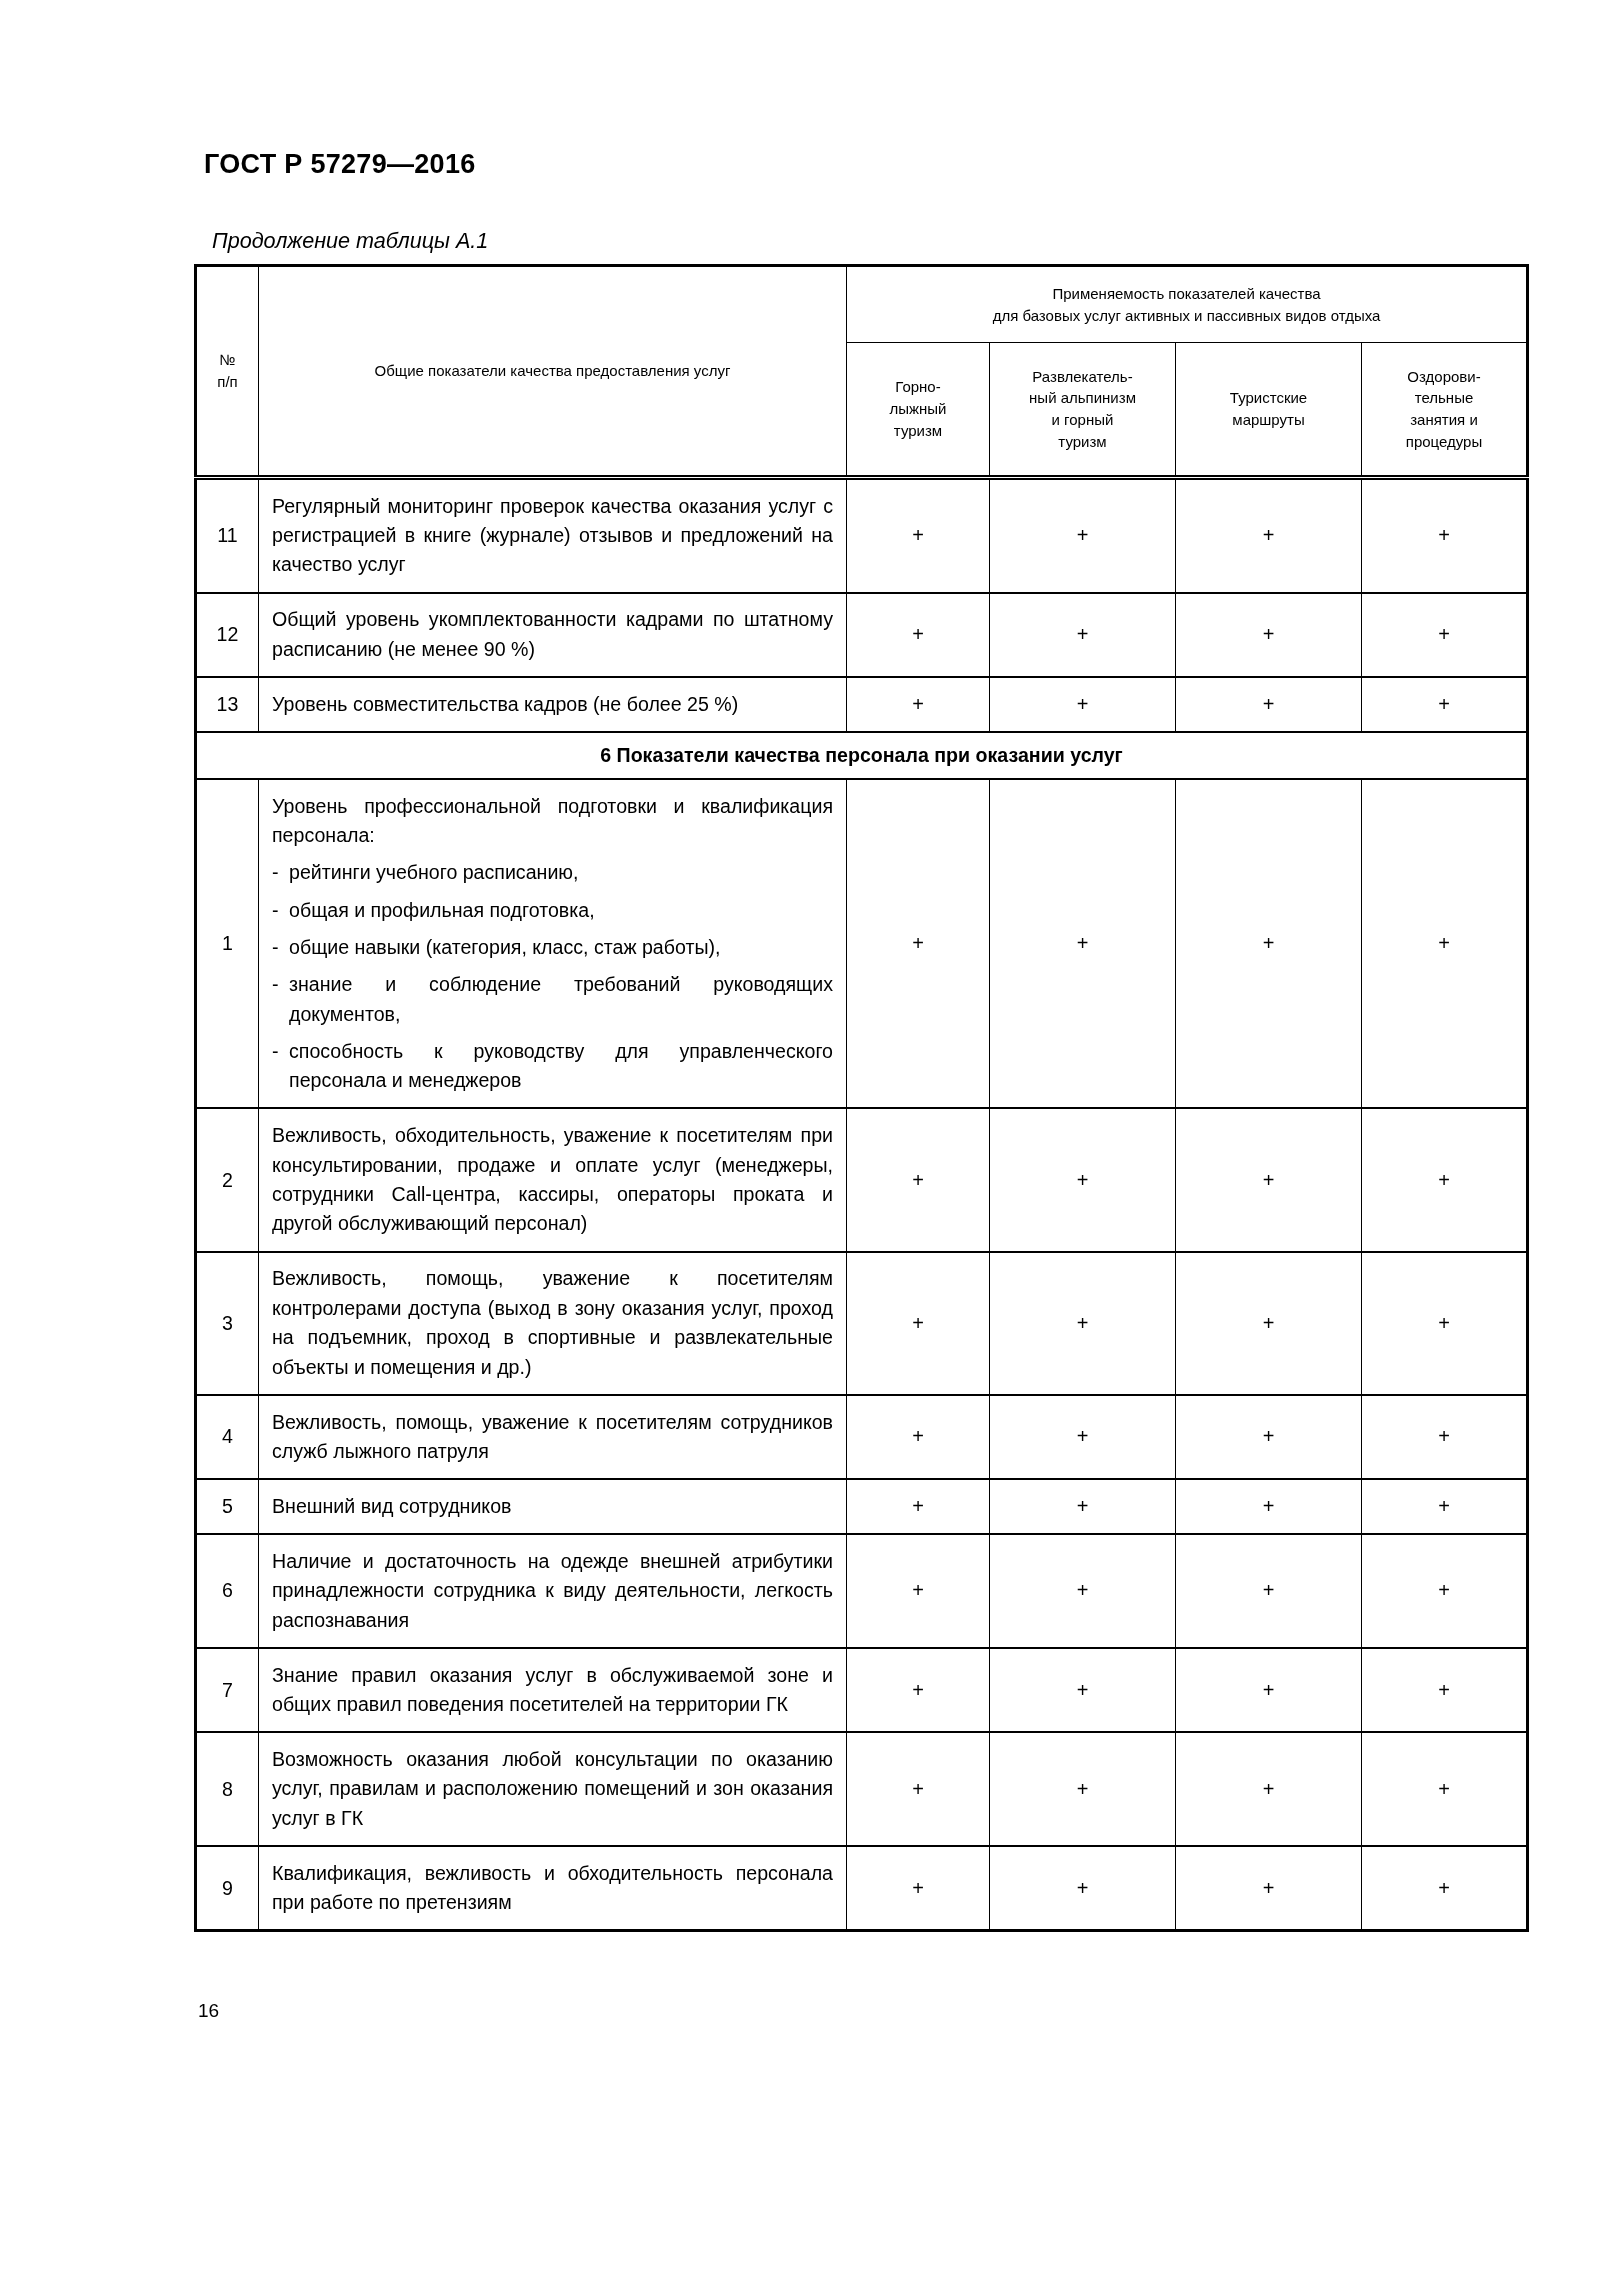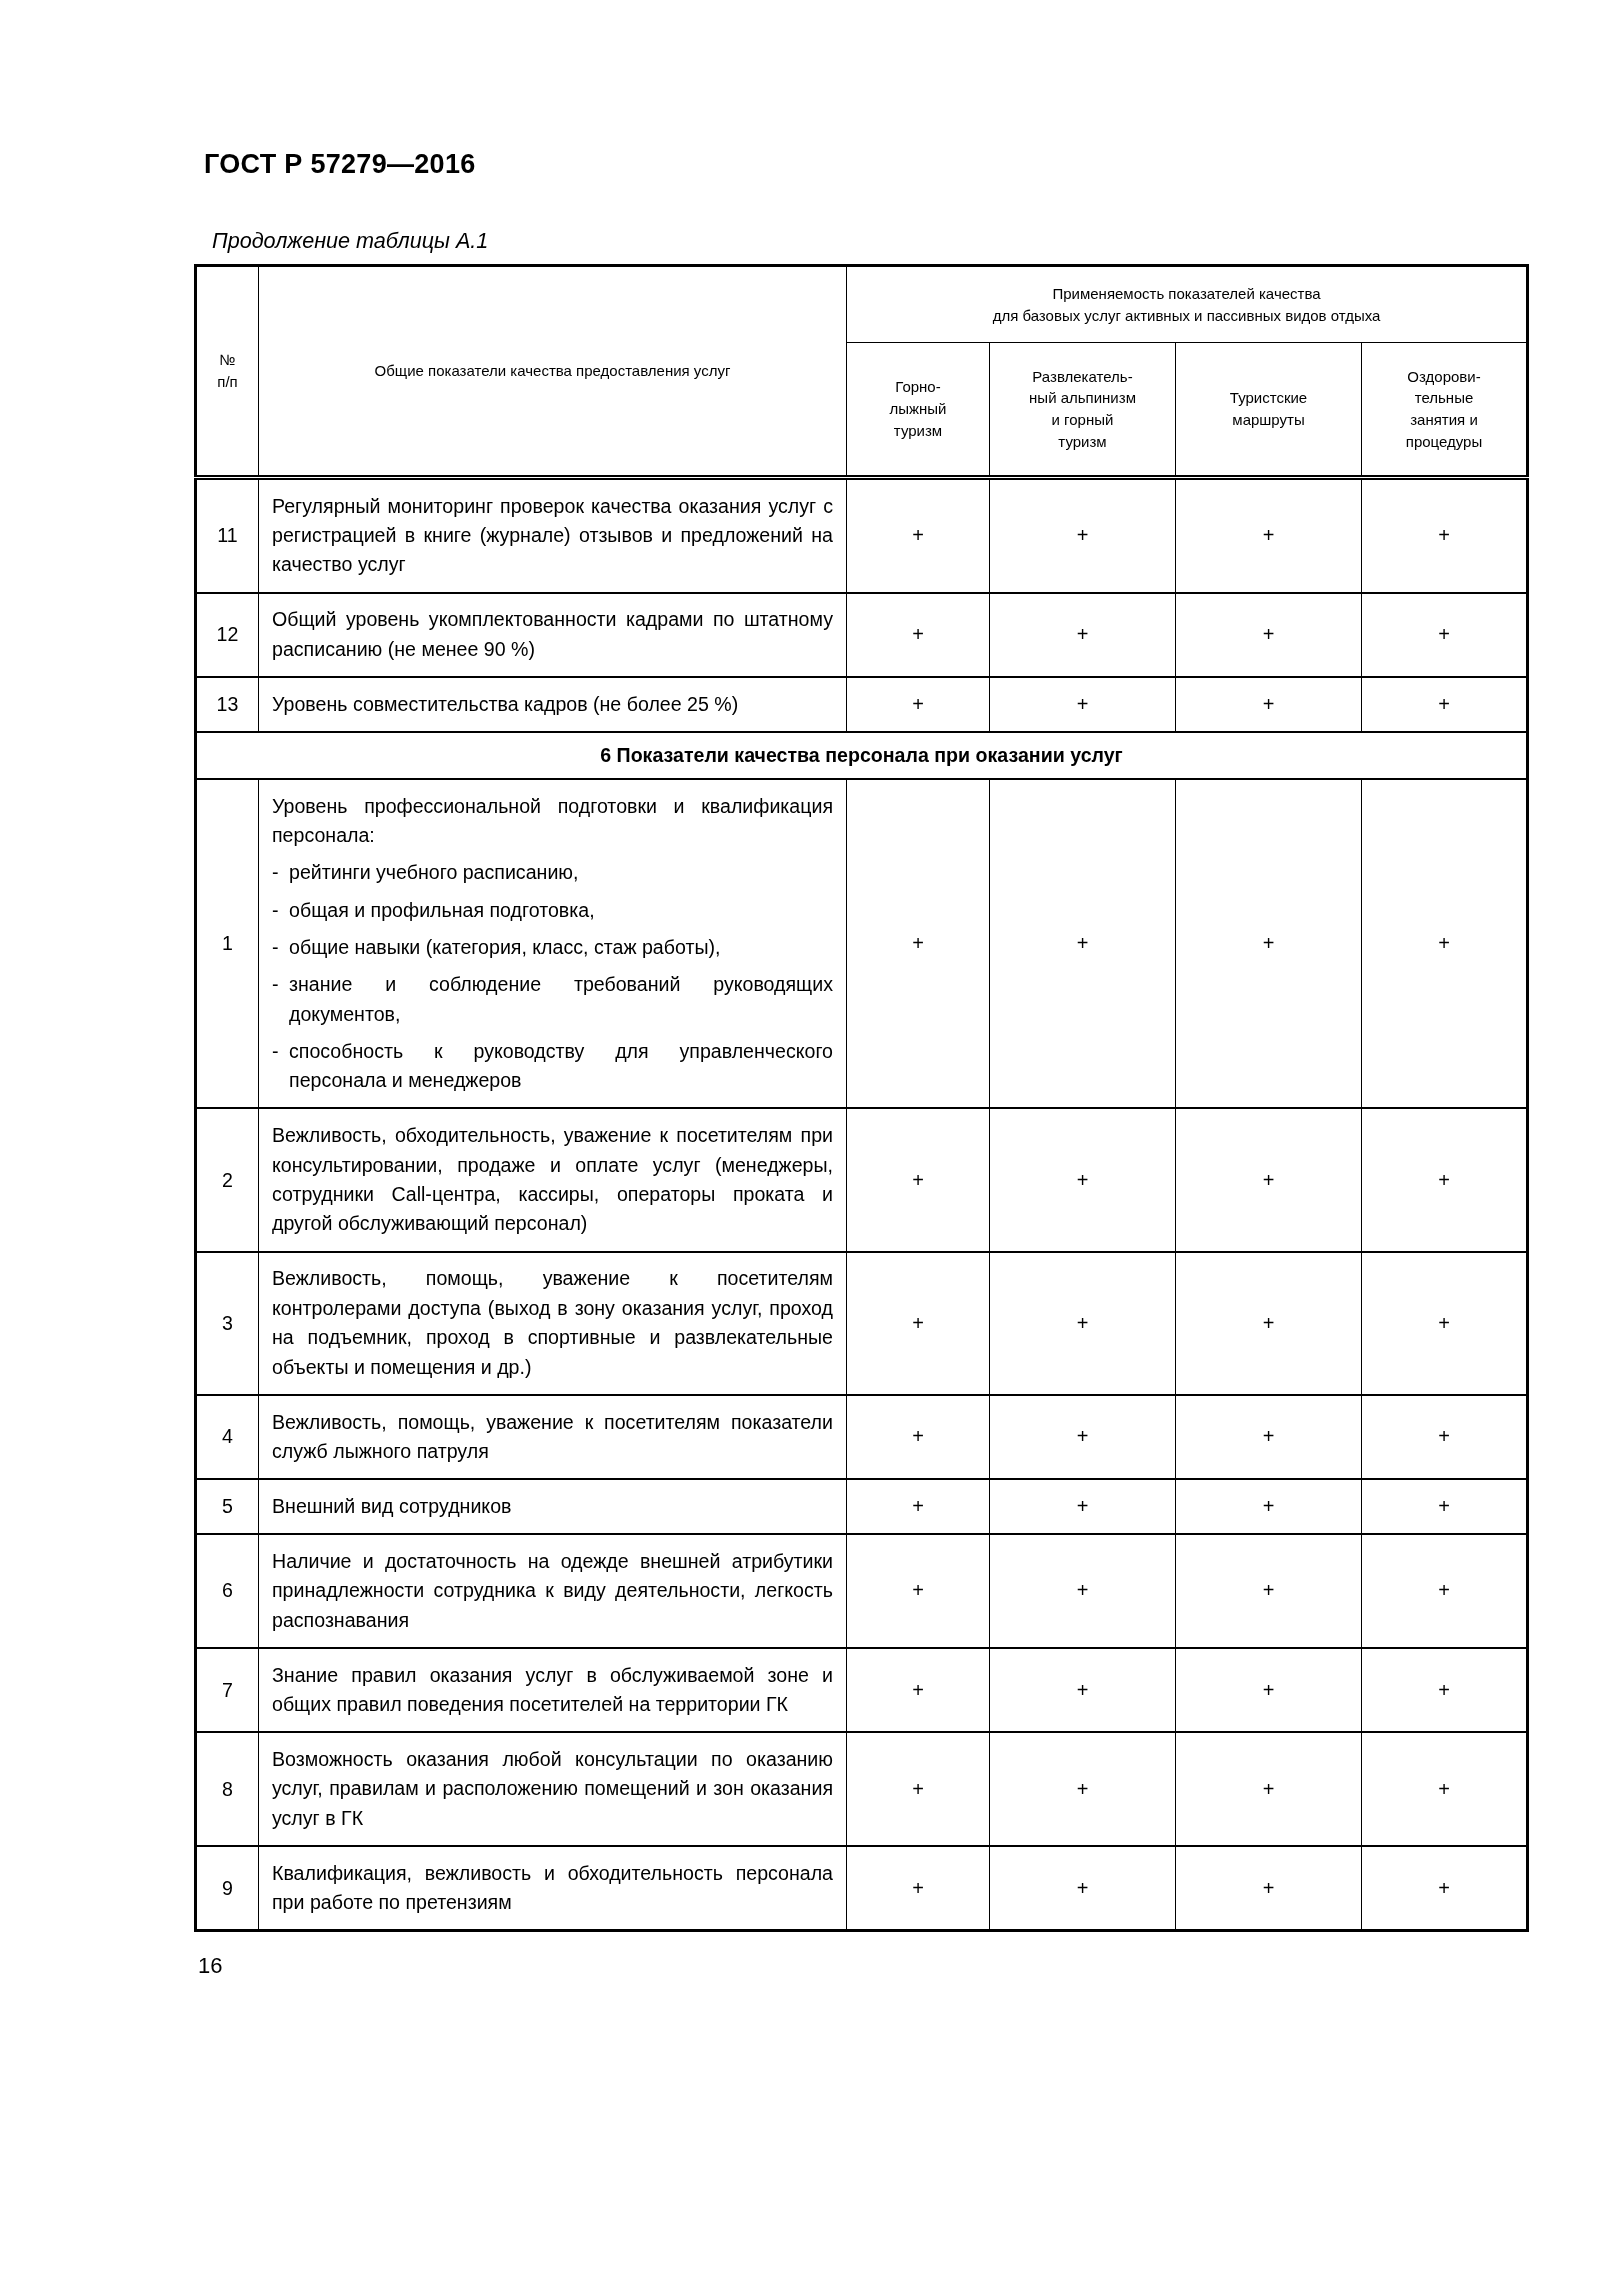--- a/index.html
+++ b/index.html
@@ -57,22 +57,22 @@
     font-weight: bold; font-size: 19.6px; text-align: center;
     padding: 11px 6.5px;
   }
 
   .intro { text-align: justify; line-height: 1.5; }
   .li { display: flex; margin-top: 7.9px; line-height: 1.5; }
   .li .dash { flex: 0 0 auto; margin-right: 10.5px; }
   .li .it { flex: 1 1 auto; text-align: justify; }
 
   .page-number {
-    position: absolute; left: 198px; top: 1953px;
-    font-size: 22px;
+    position: absolute; left: 198px; top: 2000px;
+    font-size: 19px;
   }
 </style>
 </head>
 <body>
 
 <div class="page">
 
   <div class="doc-code">ГОСТ Р 57279—2016</div>
   <div class="table-caption">Продолжение таблицы А.1</div>
 
@@ -197,21 +197,21 @@
           </td>
         <td class="c-mark">+</td>
         <td class="c-mark">+</td>
         <td class="c-mark">+</td>
         <td class="c-mark">+</td>
       </tr>
 
       <tr>
         <td class="c-num">4</td>
         <td class="c-text">
-            <div class="just">Вежливость, помощь, уважение к посетителям показатели служб лыжного патруля</div>
+            <div class="just">Вежливость, помощь, уважение к посетителям сотрудников служб лыжного патруля</div>
           </td>
         <td class="c-mark">+</td>
         <td class="c-mark">+</td>
         <td class="c-mark">+</td>
         <td class="c-mark">+</td>
       </tr>
 
       <tr>
         <td class="c-num">5</td>
         <td class="c-text">

